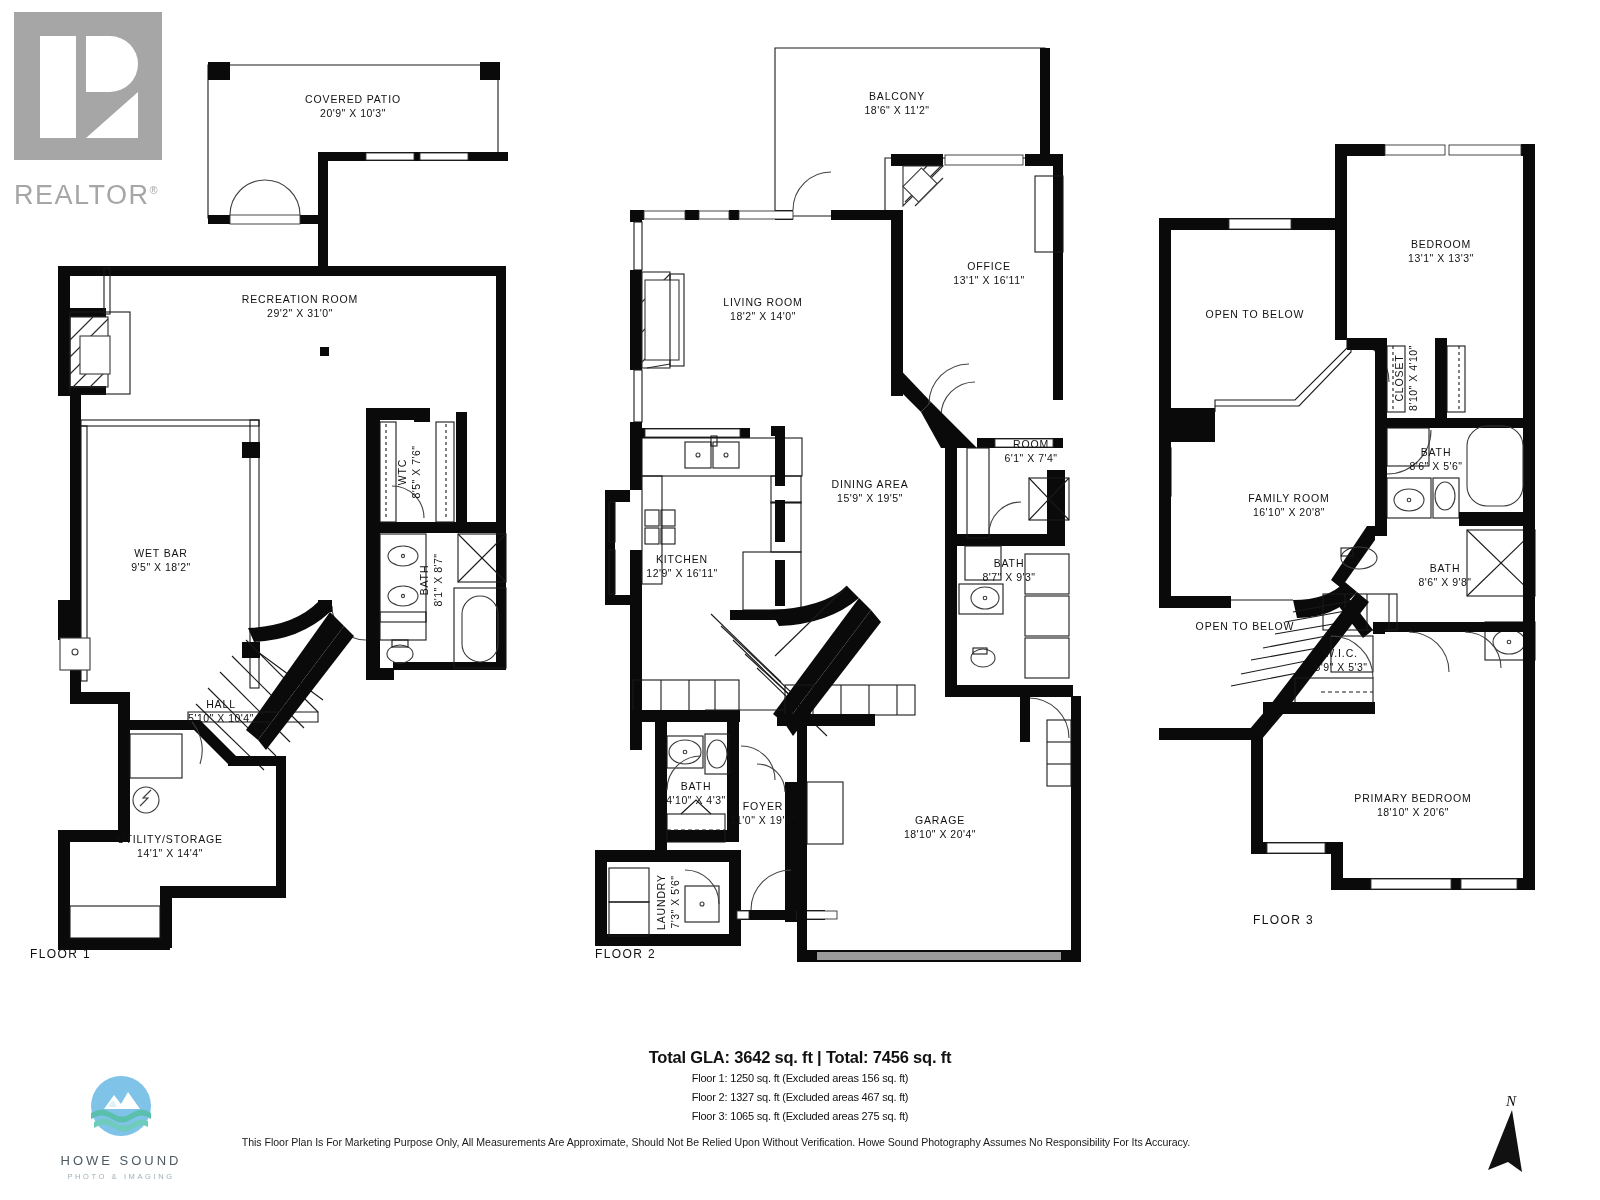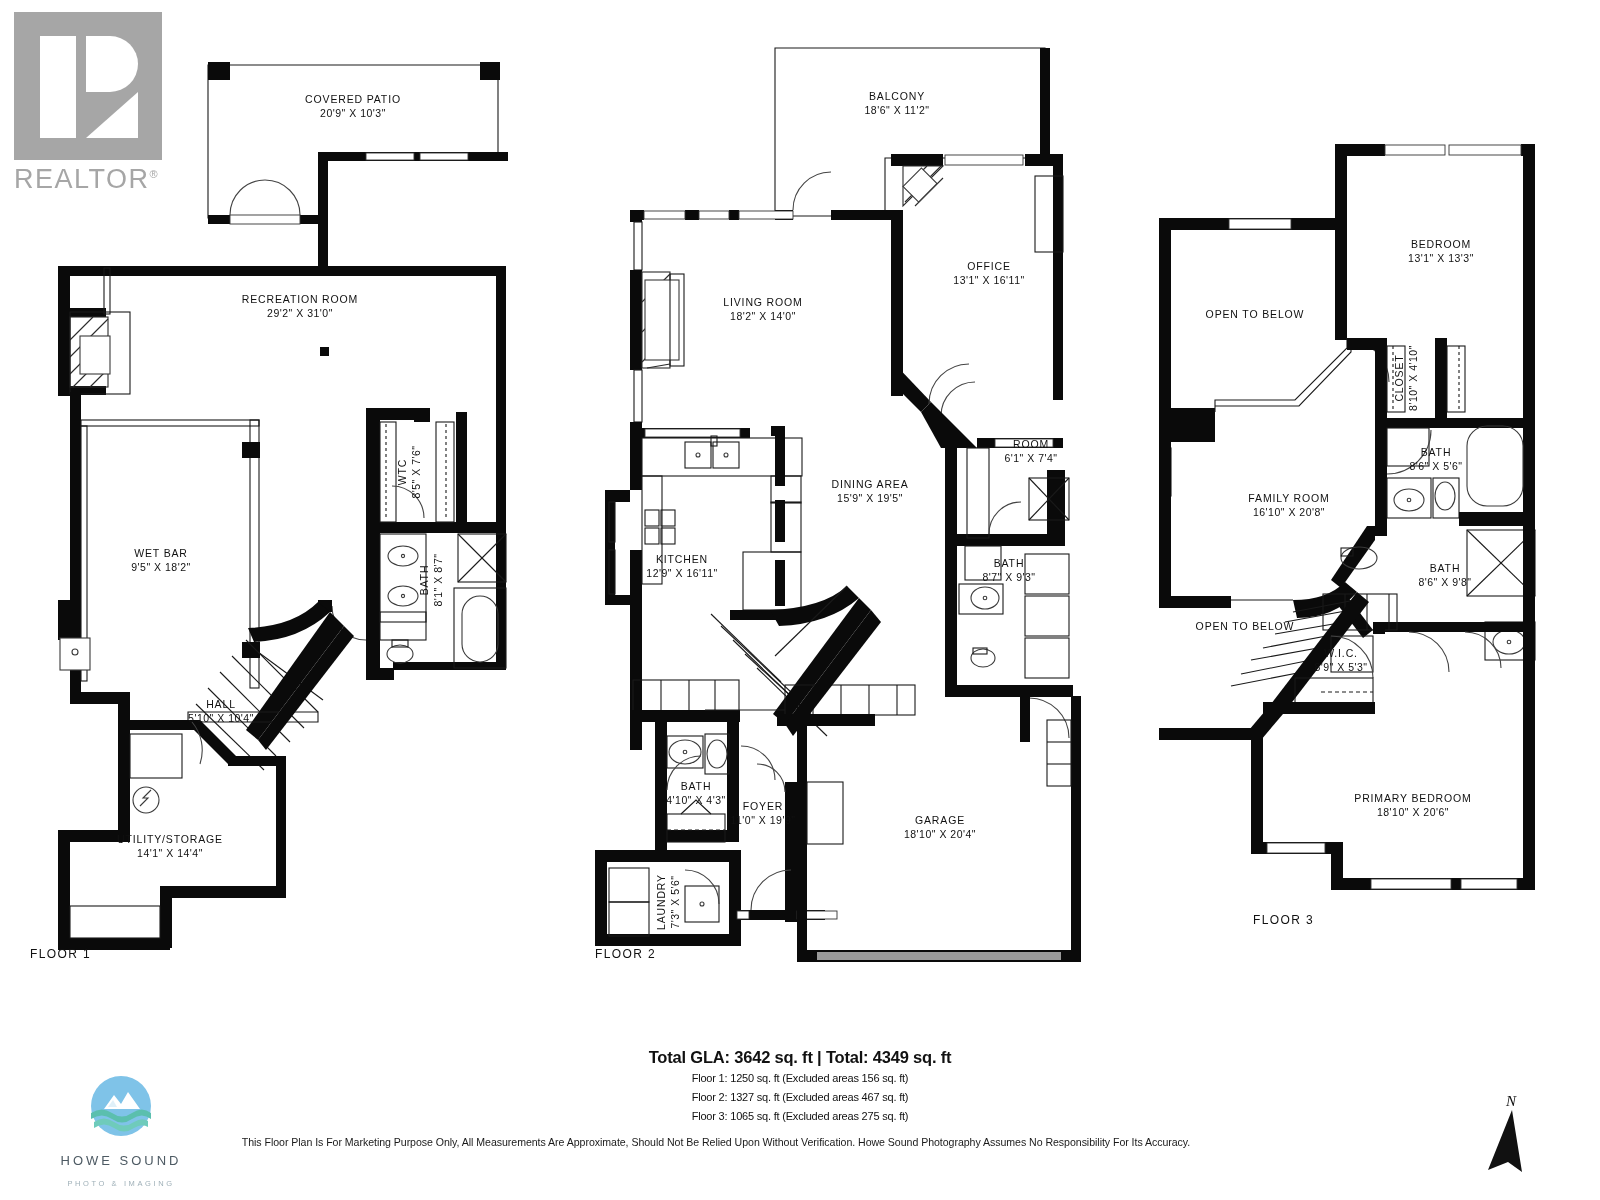--- a/index.html
+++ b/index.html
@@ -14,21 +14,21 @@
   .stage{position:absolute;left:0;top:0;width:1600px;height:1200px;}
 
   
   #realtor-logo{position:absolute;left:14px;top:12px;width:160px;height:190px;}
   #realtor-logo .mark{width:148px;height:148px;background:#a6a6a6;position:relative;}
   #realtor-logo .mark .bar{position:absolute;left:26px;top:24px;width:36px;height:102px;background:#fff;}
   #realtor-logo .mark .bowl{position:absolute;left:72px;top:24px;width:52px;height:56px;background:#fff;border-radius:0 28px 28px 0;}
   #realtor-logo .mark .notch{position:absolute;left:72px;top:80px;width:0;height:0;
       border-left:52px solid transparent;border-bottom:46px solid #fff;}
   #realtor-logo .mark .gap{position:absolute;left:62px;top:24px;width:10px;height:102px;background:#a6a6a6;}
-  #realtor-logo .word{font-size:27px;letter-spacing:1.5px;color:#a6a6a6;margin-top:4px;white-space:nowrap;}
+  #realtor-logo .word{font-size:27px;letter-spacing:1.5px;color:#a6a6a6;margin-top:20px;white-space:nowrap;}
   #realtor-logo .word sup{font-size:11px;vertical-align:super;}
 
   
   .plan{position:absolute;}
   #floor1-plan{left:18px;top:40px;}
   #floor2-plan{left:585px;top:30px;}
   #floor3-plan{left:1145px;top:130px;text-align:right;}
 
   svg{display:block;overflow:visible;}
   .wall{fill:#0a0a0a;}
@@ -46,21 +46,21 @@
 
   
   #summary{position:absolute;left:0;top:1048px;width:1600px;text-align:center;}
   #summary .tot{font-size:16.5px;font-weight:bold;letter-spacing:-.2px;margin-bottom:2px;}
   #summary .ln{font-size:11px;letter-spacing:-.2px;line-height:19px;}
   #disclaimer{position:absolute;left:0;top:1136px;width:1432px;text-align:center;font-size:10.6px;color:#1a1a1a;letter-spacing:-.05px;}
 
   
   #howe-logo{position:absolute;left:36px;top:1075px;width:170px;text-align:center;}
   #howe-logo .name{font-size:13px;letter-spacing:3px;color:#4d5a63;margin-top:12px;}
-  #howe-logo .sub{font-size:7.5px;letter-spacing:2.6px;color:#9fb0b8;margin-top:11px;}
+  #howe-logo .sub{font-size:7.5px;letter-spacing:2.6px;color:#9fb0b8;margin-top:4px;}
 
   
   #north-arrow{position:absolute;left:1478px;top:1088px;width:60px;height:92px;}
   #north-arrow .nlabel{font-size:15px;font-style:italic;fill:#111;font-family:"Liberation Serif",serif;}
 </style>
 </head>
 <body>
 
 <div class="stage">
 
@@ -546,21 +546,21 @@
       <text class="rdim" x="196" y="541">8'9" X 5'3"</text>
 
       <text class="rlabel" x="268" y="672">PRIMARY BEDROOM</text>
       <text class="rdim" x="268" y="686">18'10" X 20'6"</text>
     </g>
     <text class="floorcap" x="108" y="794">FLOOR 3</text>
   </svg>
   </div>
 
   <div id="summary">
-    <div class="tot">Total GLA: 3642 sq. ft | Total: 4349 sq. ft</div>
+    <div class="tot">Total GLA: 3642 sq. ft | Total: 7456 sq. ft</div>
     <div class="ln">Floor 1: 1250 sq. ft (Excluded areas 156 sq. ft)</div>
     <div class="ln">Floor 2: 1327 sq. ft (Excluded areas 467 sq. ft)</div>
     <div class="ln">Floor 3: 1065 sq. ft (Excluded areas 275 sq. ft)</div>
   </div>
 
   <div id="disclaimer">This Floor Plan Is For Marketing Purpose Only, All Measurements Are Approximate, Should Not Be Relied Upon Without Verification. Howe Sound Photography Assumes No Responsibility For Its Accuracy.</div>
 
   <div id="howe-logo">
     <svg width="62" height="62" viewBox="0 0 62 62" style="display:inline-block;">
       <circle cx="31" cy="31" r="30" fill="#7fc3e8"></circle>

